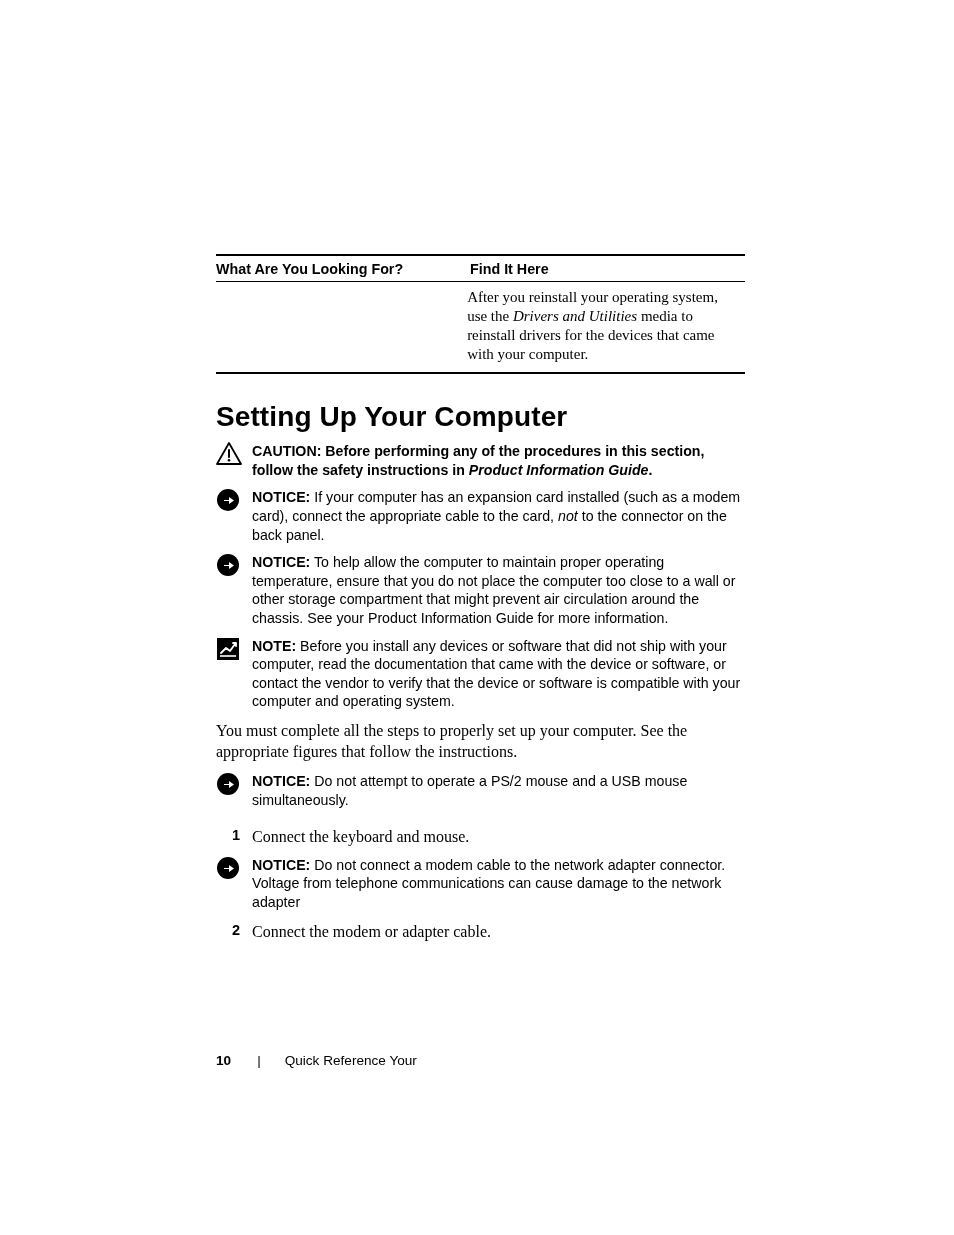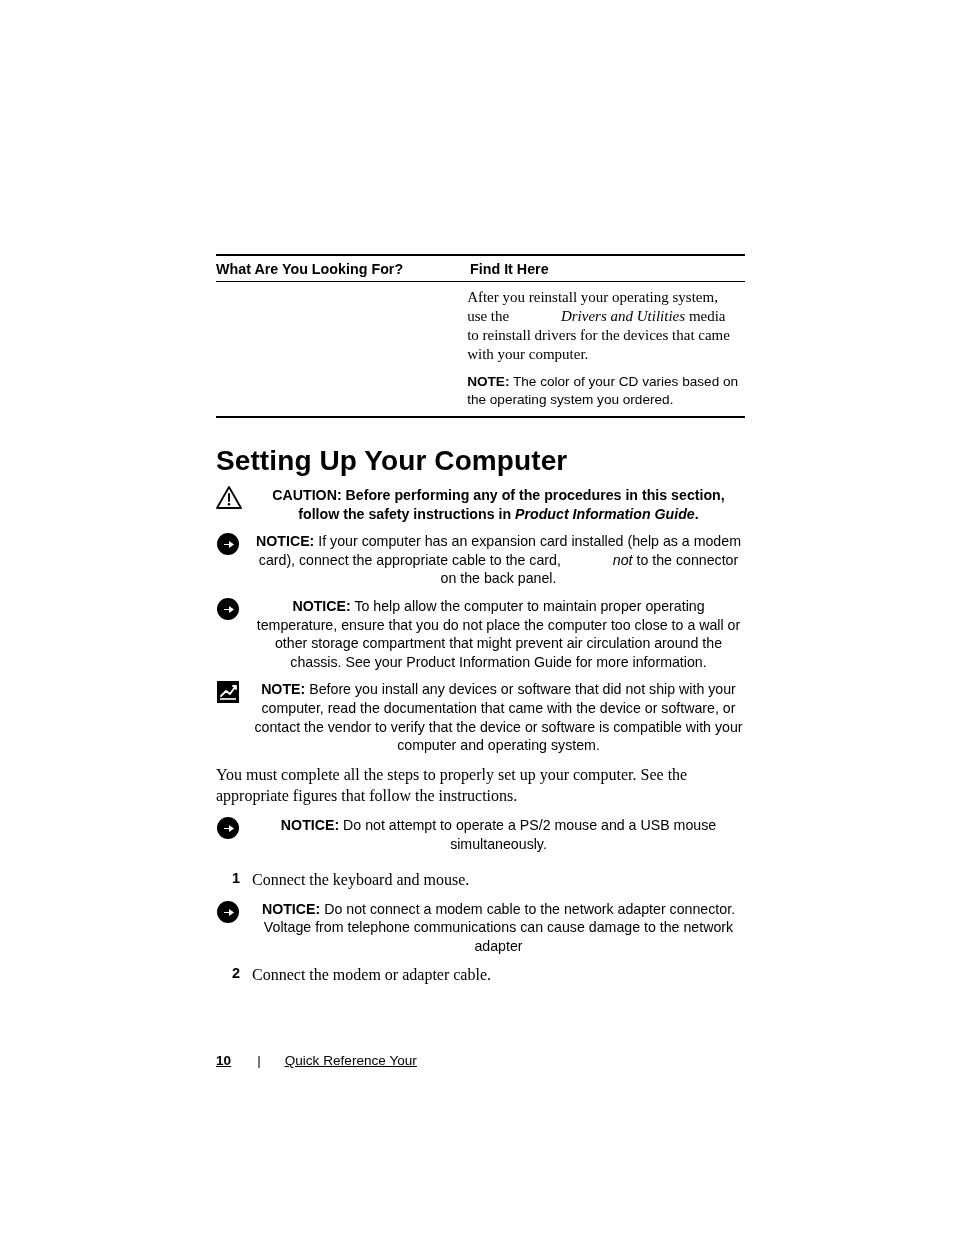--- a/index.html
+++ b/index.html
@@ -41,41 +41,40 @@
   }
   .cell-l { width: 254px; }
   .cell-r { width: 275px; padding-right: 6px; }
   .p {
     font-family: Georgia, "Times New Roman", serif;
     font-size: 15px;
     line-height: 1.27;
     margin: 0 0 9px 0;
   }
   .p:last-child { margin-bottom: 0; }
-  .it { font-style: italic; margin-left: 48px; }
+  .it { font-style: italic; }
   .note-small {
     font-family: Arial, sans-serif;
     font-size: 13.6px;
     line-height: 1.28;
     margin: 0;
   }
   .note-small .lbl { font-weight: 700; }
   h1.heading {
     font-family: "Arial Narrow", Arial, sans-serif;
     font-stretch: condensed;
     font-weight: 700;
     font-size: 28px;
     letter-spacing: 0.1px;
     margin: 27px 0 9px 0;
   }
   .block {
     display: flex;
     margin: 0 0 9px 0;
     font-family: Arial, sans-serif;
-    text-align: center;
   }
   .icon-col {
     width: 36px;
     flex: none;
     padding-top: 0;
   }
   .text-col {
     flex: 1;
     font-size: 14.2px;
     line-height: 1.31;
@@ -114,41 +113,39 @@
     margin-top: 10px;
   }
   .footer {
     position: absolute;
     left: 216px;
     bottom: 167px;
     font-family: Arial, sans-serif;
     font-size: 13.6px;
     display: flex;
     align-items: flex-end;
-    text-decoration: underline;
   }
   .footer .pn { font-weight: 700; margin-right: 26px; }
   .footer .sep { color: #000; margin-right: 24px; }
   svg.icon { display: block; }
 </style>
 </head>
 <body>
 
 <div class="page">
 
   <div class="tbl">
     <div class="thead">
       <div class="th l">What Are You Looking For?</div>
       <div class="th r">Find It Here</div>
     </div>
     <div class="tbody">
       <div class="cell-l"></div>
       <div class="cell-r">
         <p class="p"><span>After you reinstall your operating system, use the </span><span class="it">Drivers and Utilities</span><span> media to reinstall drivers for the devices that came with your computer.</span></p>
-        <p class="note-small"><span class="lbl">NOTE:</span><span> The color of your CD varies based on the operating system you ordered.</span></p>
       </div>
     </div>
   </div>
 
   <h1 class="heading">Setting Up Your Computer</h1>
 
   <div class="block">
     <div class="icon-col">
       <svg class="icon" width="26" height="23" viewBox="0 0 26 23">
           <path d="M13 1 L25 22 L1 22 Z" fill="none" stroke="#000" stroke-width="1.8" stroke-linejoin="round"></path>
@@ -159,21 +156,21 @@
     <div class="text-col bold"><span>CAUTION: </span><span>Before performing any of the procedures in this section, follow the safety instructions in </span><span class="bi">Product Information Guide</span><span>.</span></div>
   </div>
 
   <div class="block">
     <div class="icon-col">
       <svg class="icon" width="24" height="24" viewBox="0 0 24 24">
           <circle cx="12" cy="12" r="11" fill="#000"></circle>
           <path d="M8 12 L13 12 L13 9 L18 12.5 L13 16 L13 13 L8 13 Z" fill="#fff"></path>
         </svg>
     </div>
-    <div class="text-col"><span class="lbl">NOTICE:</span><span> If your computer has an expansion card installed (help as a modem card), connect the appropriate cable to the card, </span><span class="it">not </span><span>to the connector on the back panel.</span></div>
+    <div class="text-col"><span class="lbl">NOTICE:</span><span> If your computer has an expansion card installed (such as a modem card), connect the appropriate cable to the card, </span><span class="it">not </span><span>to the connector on the back panel.</span></div>
   </div>
 
   <div class="block">
     <div class="icon-col">
       <svg class="icon" width="24" height="24" viewBox="0 0 24 24">
           <circle cx="12" cy="12" r="11" fill="#000"></circle>
           <path d="M8 12 L13 12 L13 9 L18 12.5 L13 16 L13 13 L8 13 Z" fill="#fff"></path>
         </svg>
     </div>
     <div class="text-col"><span class="lbl">NOTICE:</span><span> To help allow the computer to maintain proper operating temperature, ensure that you do not place the computer too close to a wall or other storage compartment that might prevent air circulation around the chassis. See your Product Information Guide for more information.</span></div>

